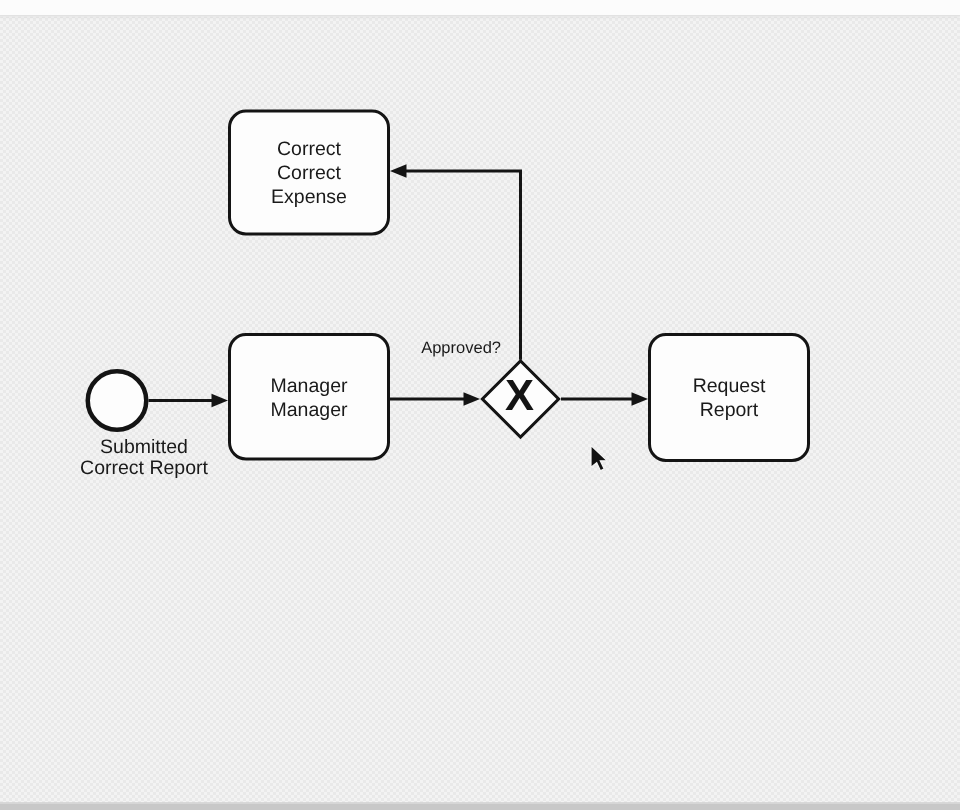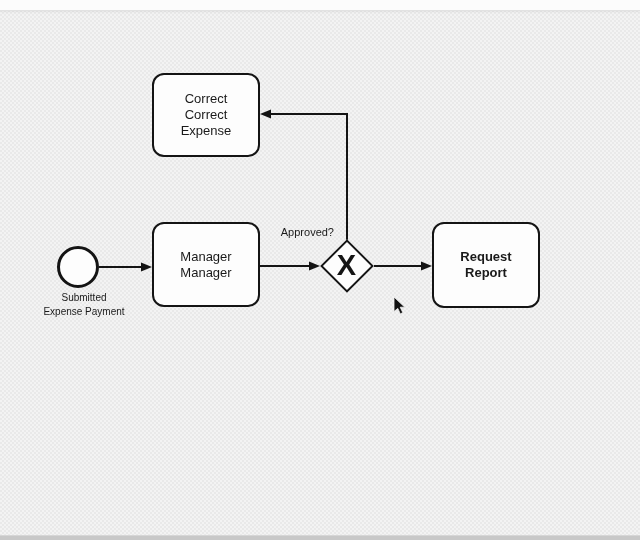--- a/index.html
+++ b/index.html
@@ -56,38 +56,38 @@
   }
   .task-label {
     text-align: center;
     font-size: 13px;
     line-height: 16px;
     color: #1a1a1a;
   }
   .task-label .line { display: block; }
   .task-correct  { left: 152px; top: 73px;  height: 84px; }
   .task-manager  { left: 152px; top: 222px; align-items: center; }
-  .task-request  { left: 432px; top: 222px; height: 86px; font-weight: bold; }
+  .task-request  { left: 432px; top: 222px; height: 86px; }
 
   .start-event {
     position: absolute;
     left: 57px; top: 246px;
     width: 42px; height: 42px;
     box-sizing: border-box;
     background: #fdfdfd;
     border: 3px solid #141414;
     border-radius: 50%;
     z-index: 2;
   }
   .start-event-label {
     position: absolute;
-    left: 24px; top: 291px;
+    left: 36px; top: 291px;
     width: 120px;
     text-align: center;
-    font-size: 10px;
+    font-size: 13px;
     line-height: 14px;
     color: #1a1a1a;
     z-index: 2;
   }
   .start-event-label .line { display: block; }
 
   .gateway {
     position: absolute;
     left: 328px; top: 247px;
     width: 38px; height: 38px;
@@ -169,21 +169,21 @@
   <div class="task task-request">
     <div class="task-label">
       <span class="line">Request</span>
       <span class="line">Report</span>
     </div>
   </div>
 
   <div class="start-event"></div>
   <div class="start-event-label">
     <span class="line">Submitted</span>
-    <span class="line">Expense Payment</span>
+    <span class="line">Correct Report</span>
   </div>
 
   <div class="gateway">
     <span class="gateway-symbol">X</span>
   </div>
   <div class="gateway-label">Approved?</div>
 
   <svg class="cursor-layer" viewBox="0 0 640 540" xmlns="http://www.w3.org/2000/svg">
     <polygon points="394,297 394,311.5 397.8,308.4 400.3,313.9 402.8,312.6 400.2,307.2 404.8,307.2" fill="#111111" stroke="#f5f5f5" stroke-width="0.8"></polygon>
   </svg>

